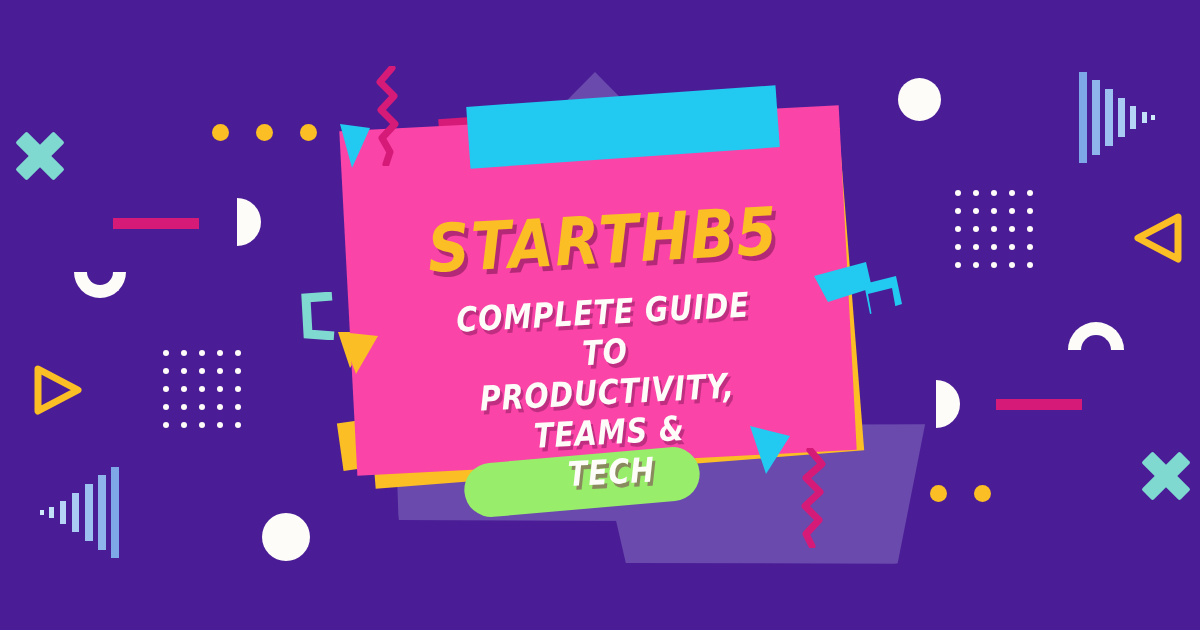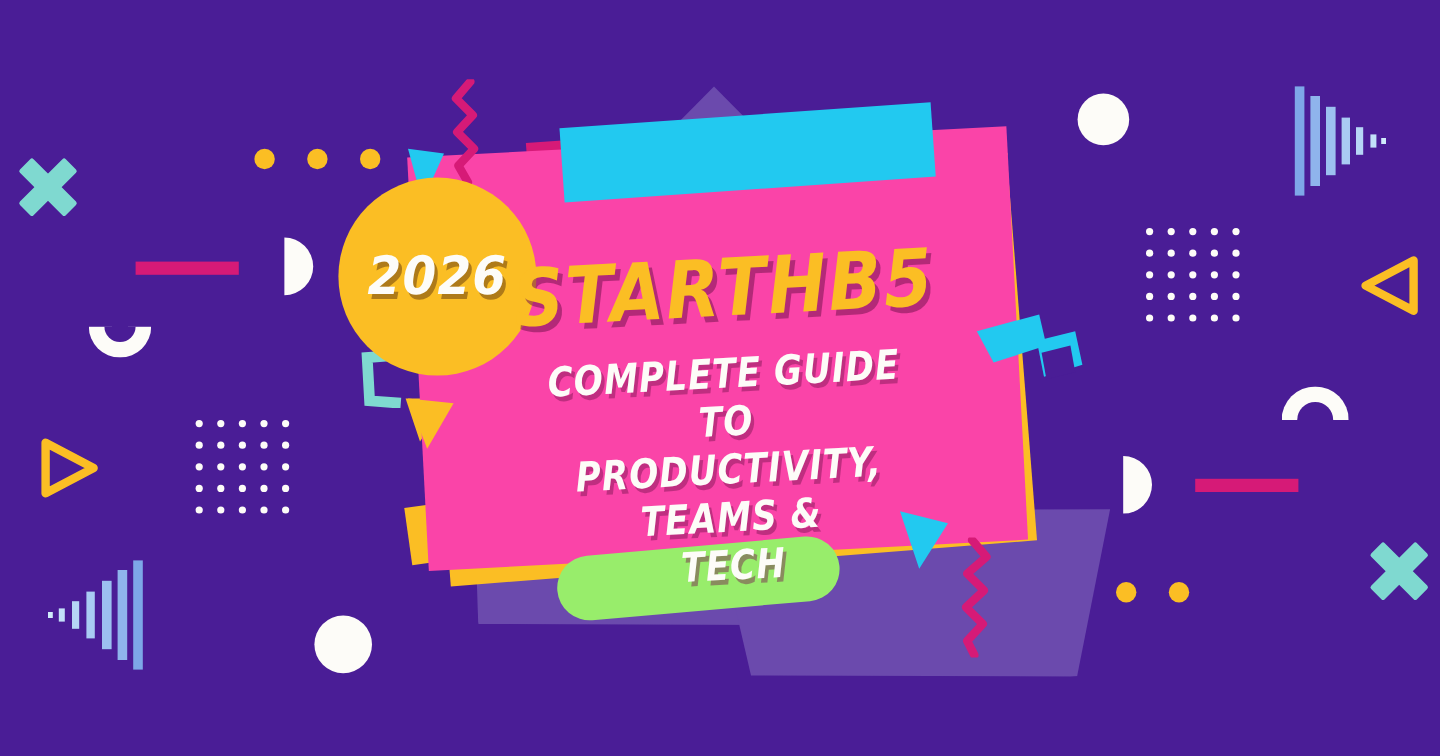--- a/index.html
+++ b/index.html
@@ -379,23 +379,20 @@
     </div>
 
     <div class="deco zigzag" style="left:796px; top:448px;">
       <svg width="32" height="100" viewBox="0 0 32 100">
         <polyline points="14,2 26,16 10,30 24,44 9,58 23,72 10,86 16,98" fill="none" stroke="#d61a77" stroke-width="7" stroke-linejoin="round" stroke-linecap="round"></polyline>
       </svg>
     </div>
 
     <div class="deco pill-green" style="left:464px; top:455px; width:236px; height:54px; transform: rotate(-5deg);"></div>
 
-    <div class="deco circle-year" style="left:282px; top:148px; width:165px; height:165px;">
-      <span class="year-text" style="top:57px;">2026</span>
-    </div>
 
     <div class="deco" style="left:410px; top:208px; width:390px; transform: rotate(-3deg);">
       <div class="title-main">STARTHB5</div>
       <div style="margin-top:18px;">
         <div class="title-sub">COMPLETE GUIDE TO</div>
         <div class="title-sub">PRODUCTIVITY, TEAMS &amp;</div>
         <div class="title-sub">TECH</div>
       </div>
     </div>
 

